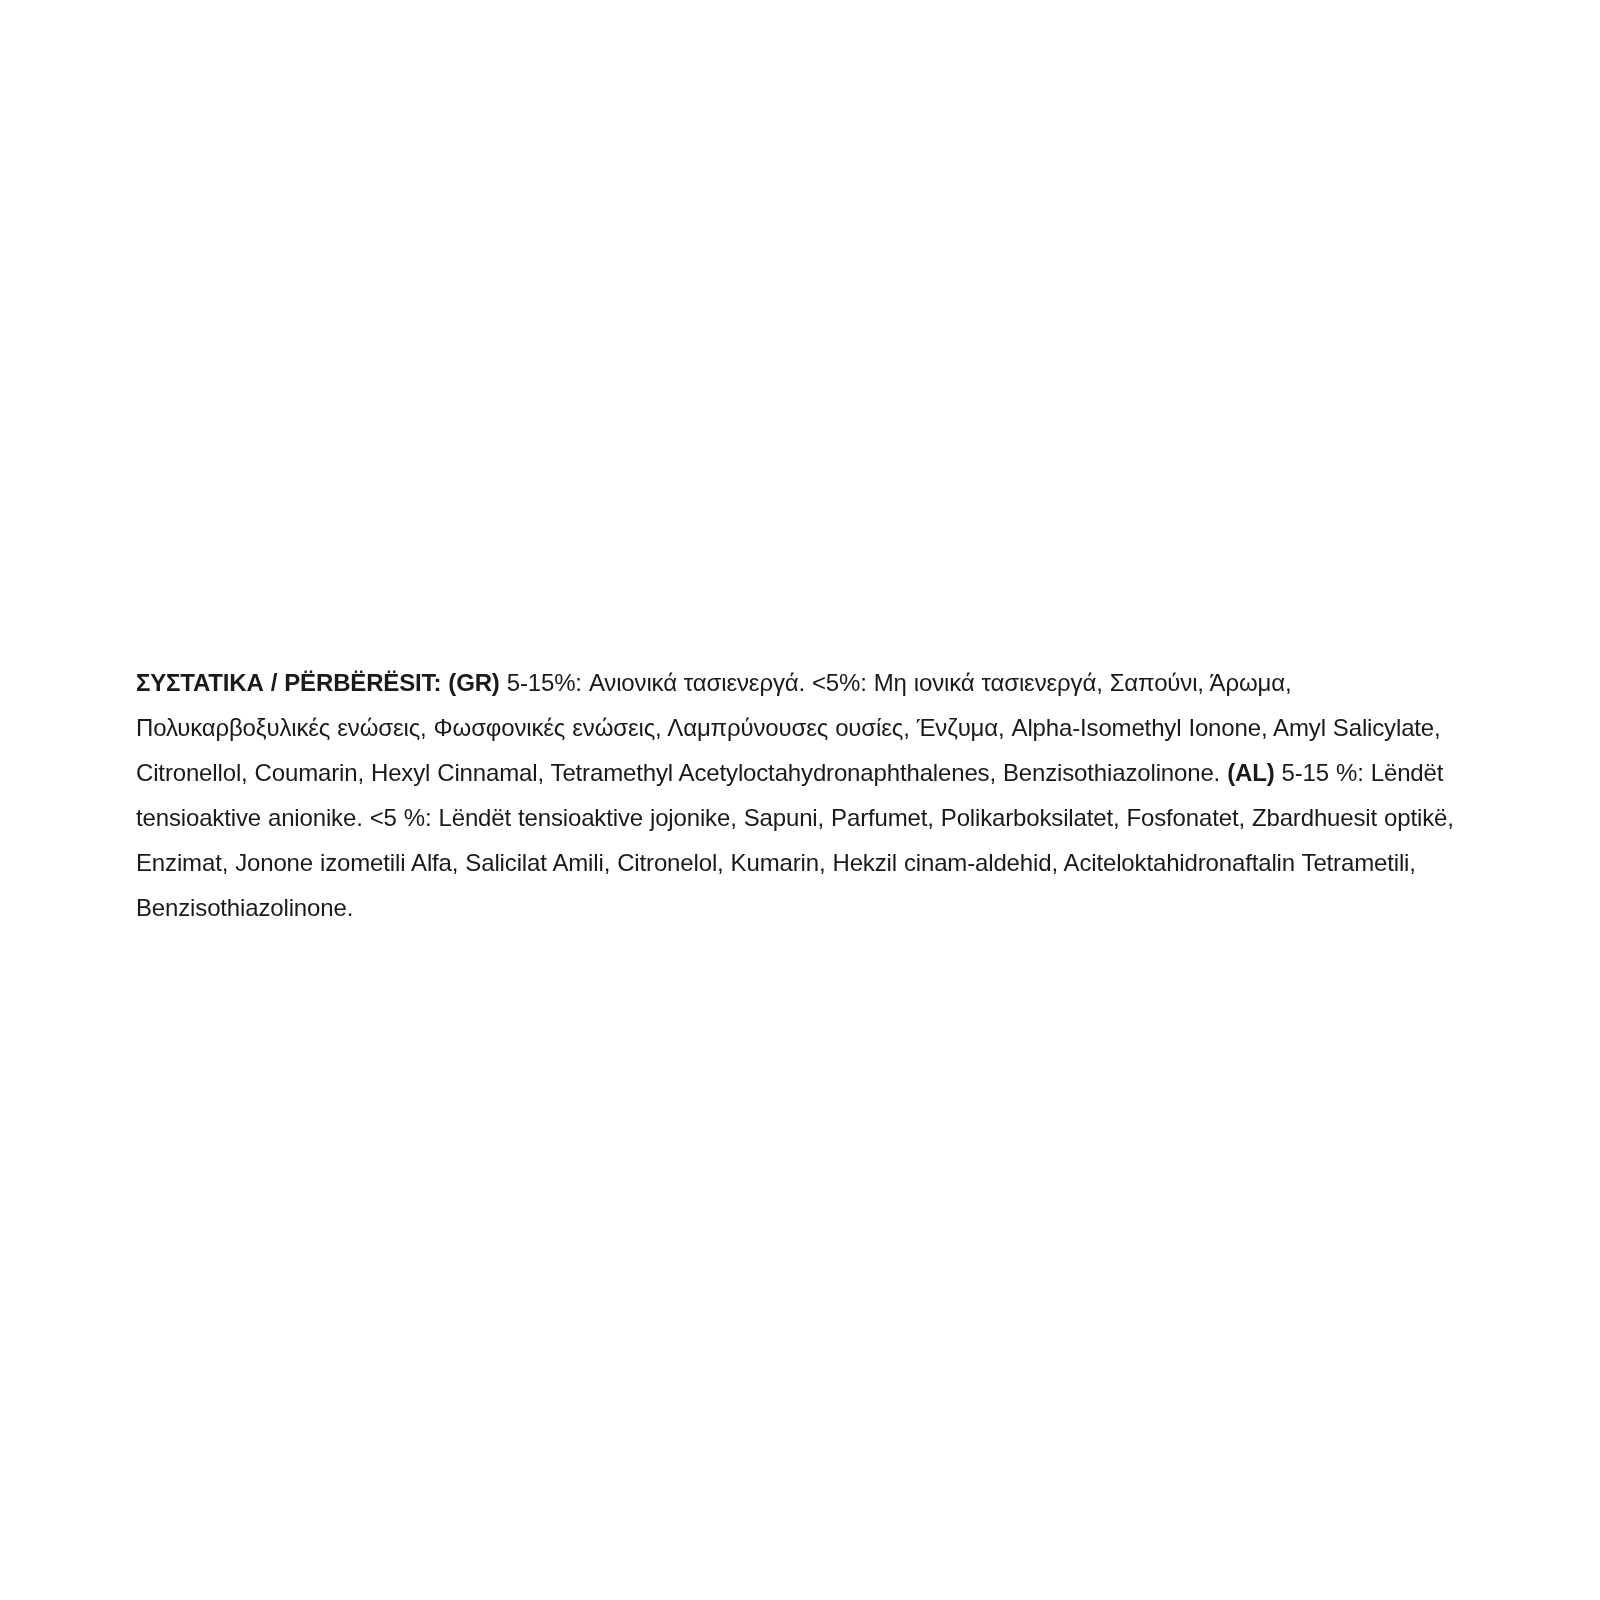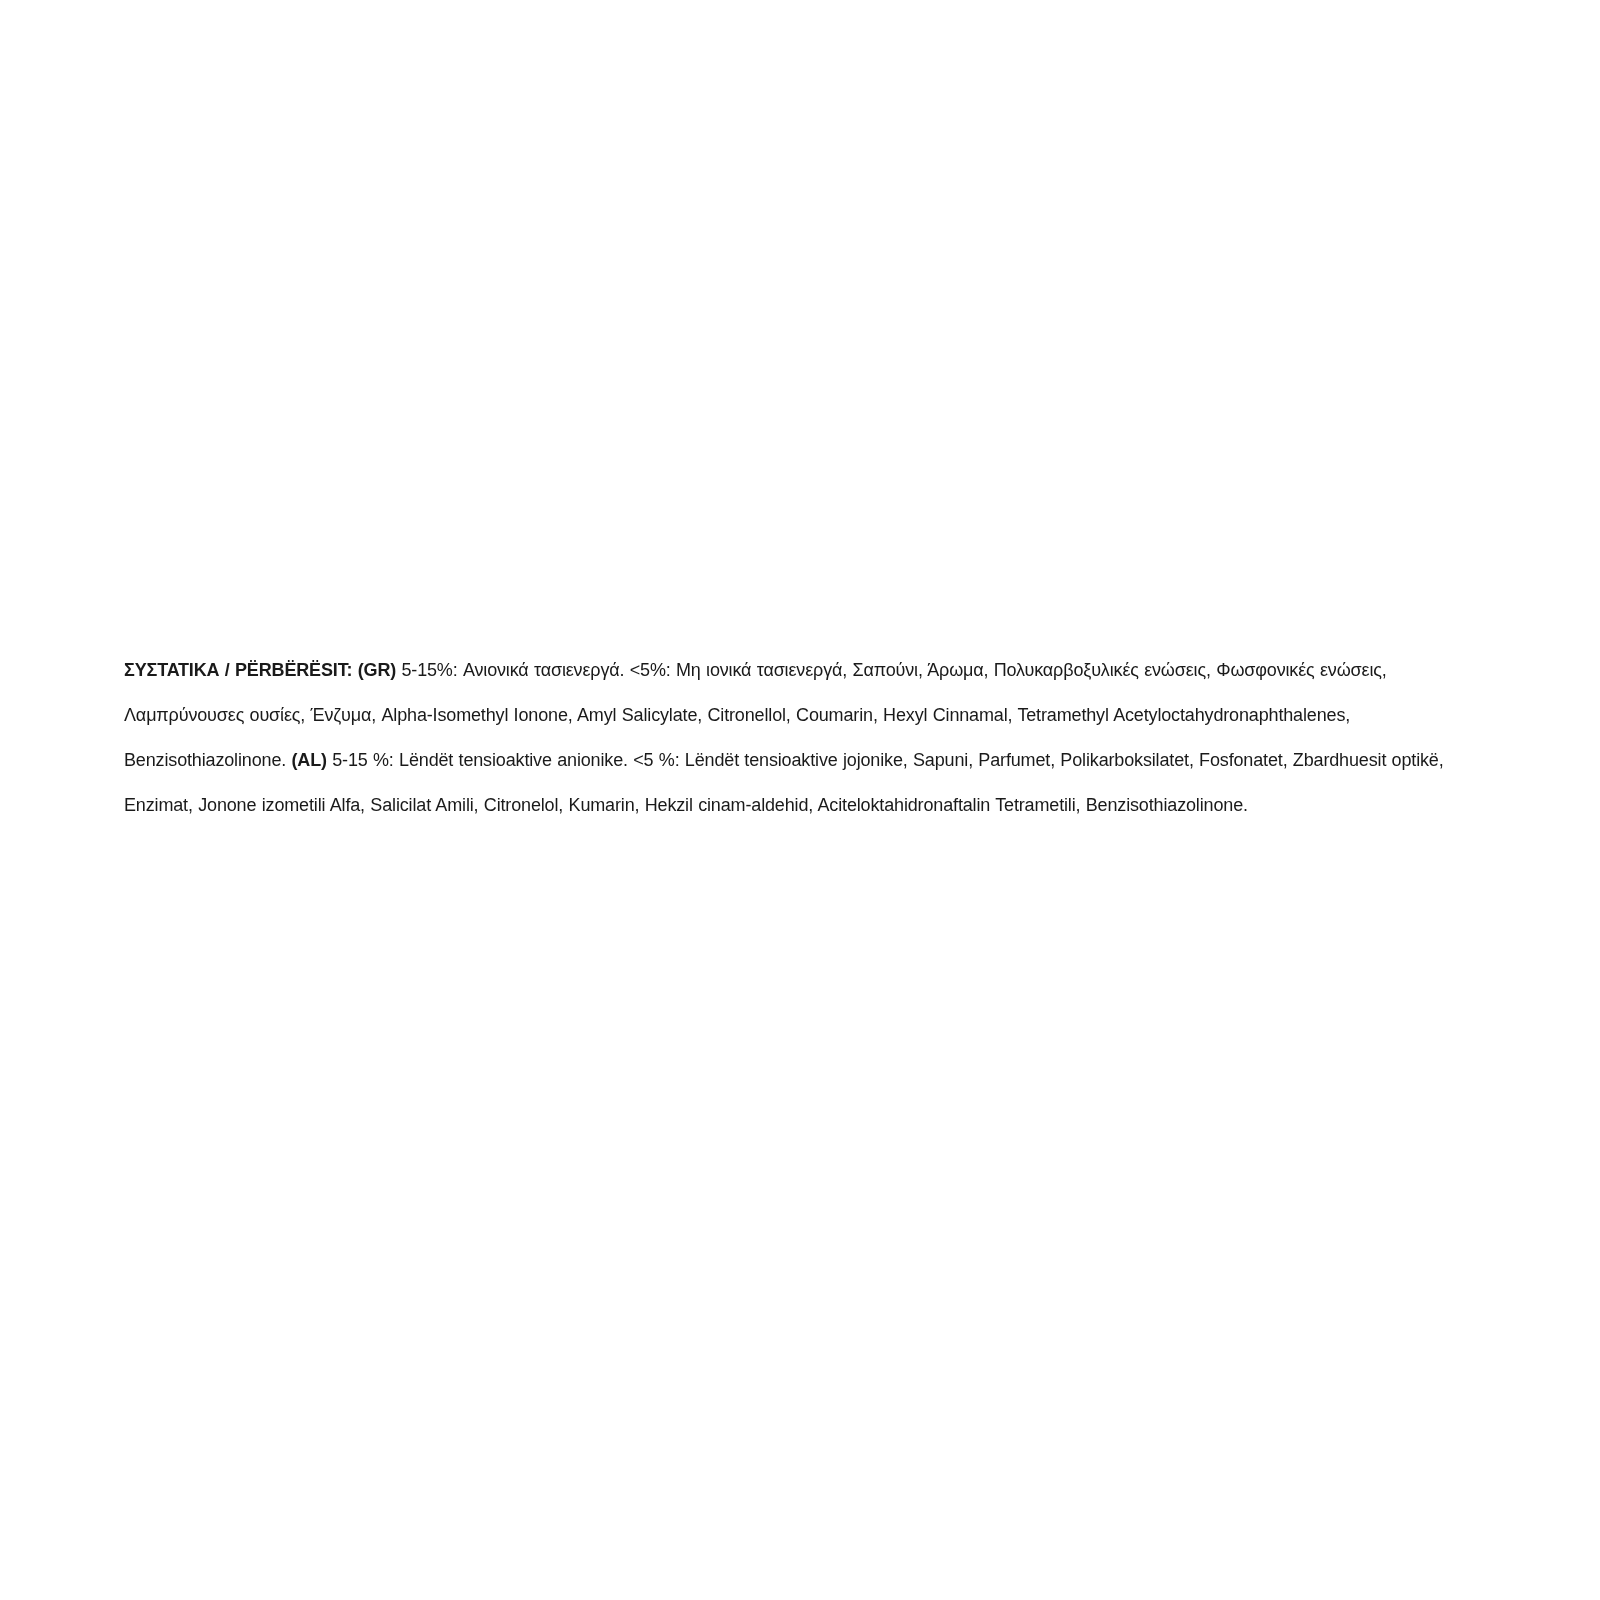--- a/index.html
+++ b/index.html
@@ -16,26 +16,26 @@
     overflow: hidden;
   }
   .label-block {
     position: absolute;
     left: 124px;
     top: 648px;
     width: 1352px;
   }
   .ingredients-paragraph {
     font-family: "Liberation Sans", sans-serif;
-    font-size: 18px;
+    font-size: 24px;
     line-height: 45px;
     letter-spacing: -0.15px;
     color: #1a1a1a;
     text-align: left;
-    margin: 0;
+    margin: 12px;
     word-spacing: 0.5px;
   }
   .ingredients-paragraph .hdr {
     font-weight: bold;
   }
   .ingredients-paragraph .cc {
     font-weight: bold;
   }
 </style>
 </head>

